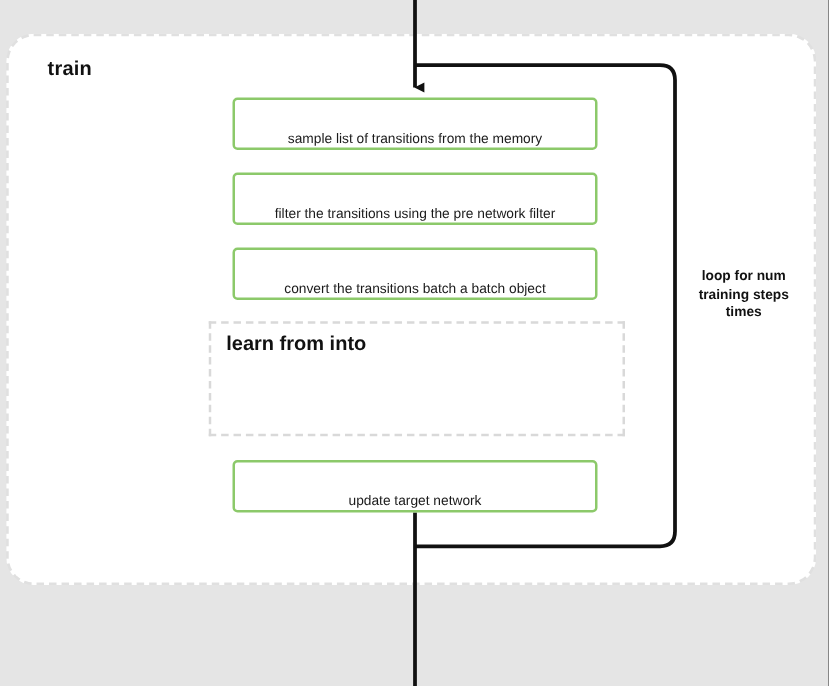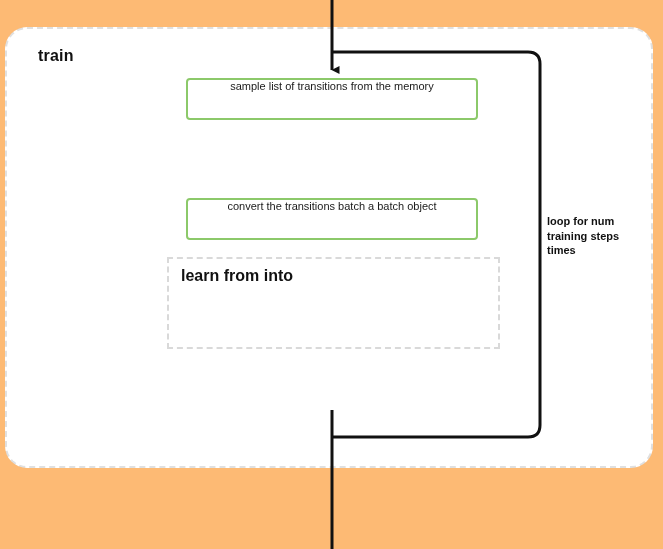--- a/index.html
+++ b/index.html
@@ -4,21 +4,21 @@
 <style>
   html, body {
     margin: 0;
     padding: 0;
     background: #000000;
   }
   #canvas {
     position: relative;
     width: 663px;
     height: 549px;
-    background: #fdba74;
+    background: #e5e5e5;
     overflow: hidden;
     font-family: "Liberation Sans", sans-serif;
   }
 
   
   .block-container {
     position: absolute;
     left: 5px;
     top: 27px;
     width: 648px;
@@ -43,21 +43,21 @@
   .proc-box {
     position: absolute;
     left: 186px;
     width: 292px;
     height: 42px;
     border: 2px solid #8cc96a;
     border-radius: 4px;
     background: #ffffff;
     box-sizing: border-box;
     display: flex;
-    align-items: flex-start;
+    align-items: flex-end;
     justify-content: center;
   }
   .proc-box .label {
     font-size: 11px;
     color: #1a1a1a;
     text-align: center;
     line-height: 1.2;
     padding: 0 10px;
   }
 
@@ -96,20 +96,21 @@
     width: 663px;
     height: 549px;
     pointer-events: none;
   }
 
   .loop-label {
     position: absolute;
     left: 547px;
     top: 214px;
     width: 96px;
+    text-align: center;
     font-size: 11px;
     font-weight: bold;
     color: #111111;
     line-height: 1.33;
   }
 </style>
 </head>
 <body>
 
 <div id="canvas">
@@ -129,24 +130,30 @@
 
     <path d="M332,52 L528,52 Q540,52 540,64 L540,425 Q540,437 528,437 L332,437" stroke="#111111" stroke-width="3" fill="none" stroke-linecap="butt"></path>
 
     <path d="M332,410 L332,549" stroke="#111111" stroke-width="3" fill="none"></path>
   </svg>
 
   <div class="proc-box box-1">
     <span class="label">sample list of transitions from the memory</span>
   </div>
 
+  <div class="proc-box box-2">
+    <span class="label">filter the transitions using the pre network filter</span>
+  </div>
 
   <div class="proc-box box-3">
     <span class="label">convert the transitions batch a batch object</span>
   </div>
 
   <div class="subgroup"></div>
   <div class="subgroup-title">learn from into</div>
 
+  <div class="proc-box box-4">
+    <span class="label">update target network</span>
+  </div>
 
   <div class="loop-label">loop for num training steps times</div>
 
 </div>
 
 </body></html>

